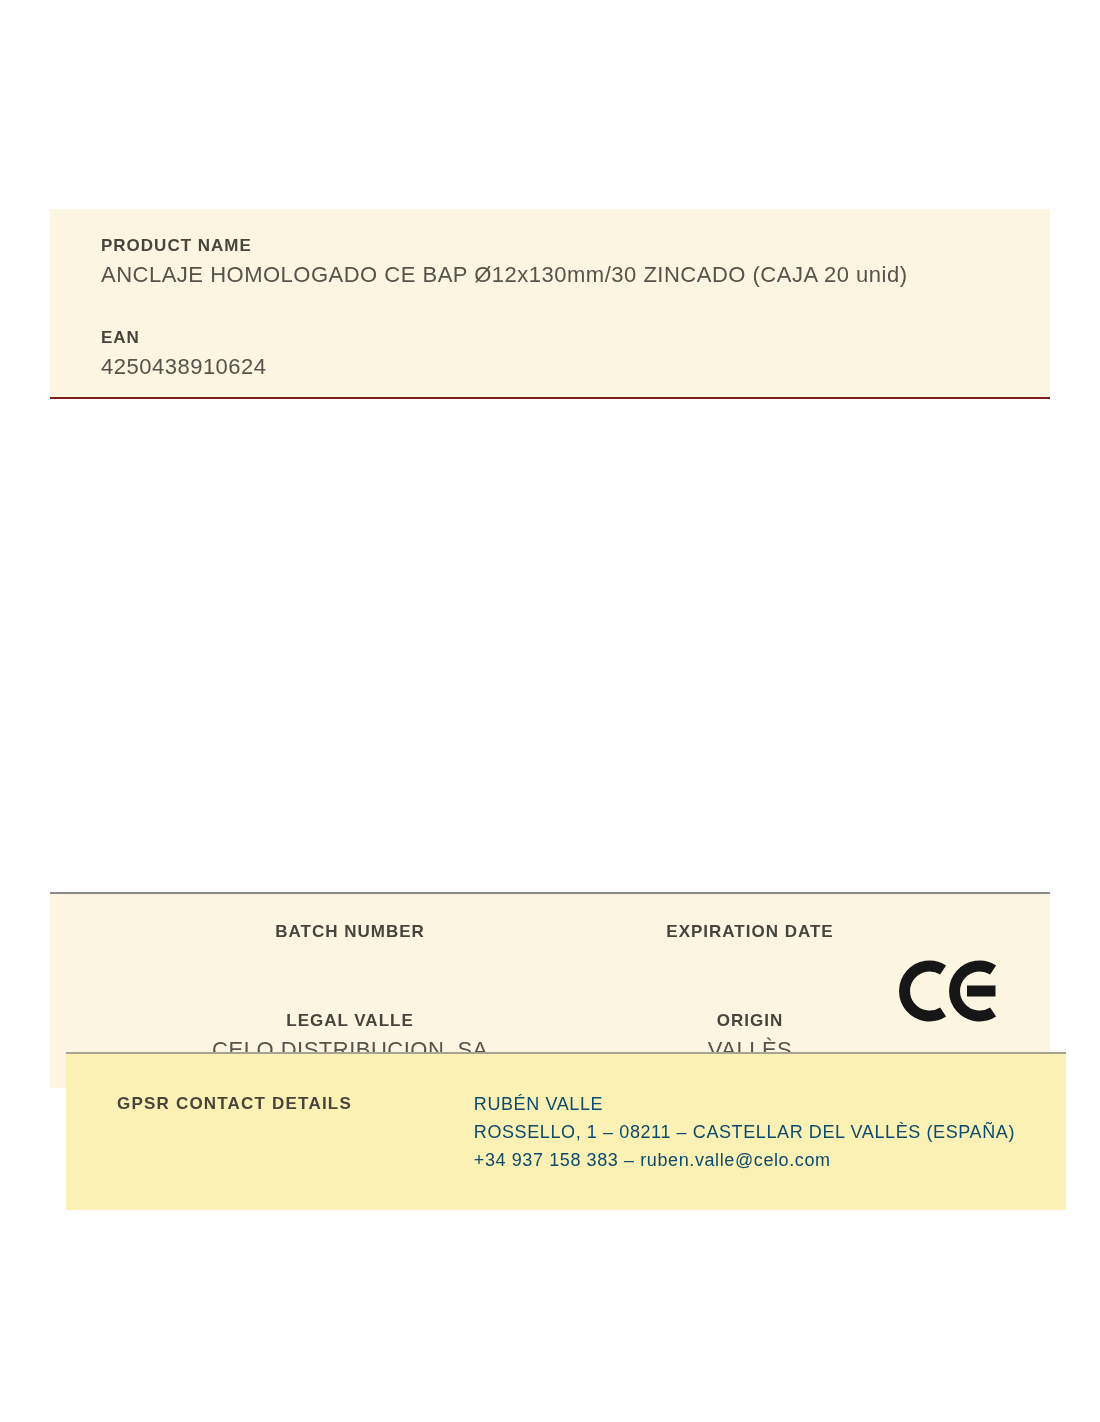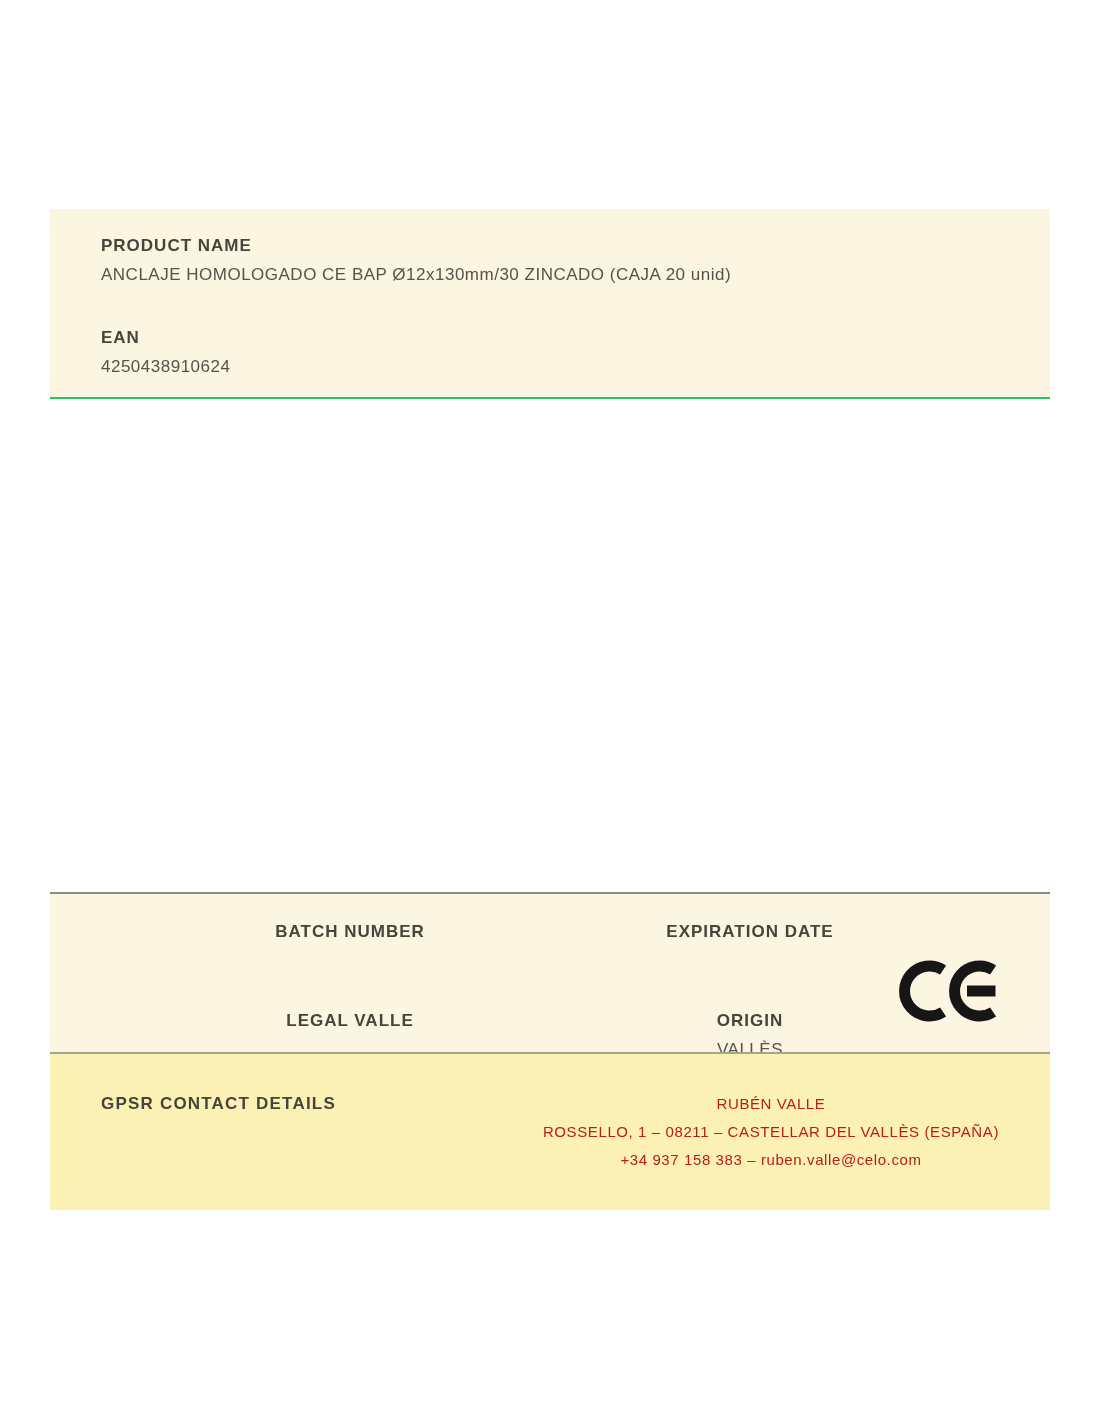--- a/index.html
+++ b/index.html
@@ -16,32 +16,32 @@
   }
 
   
   .product-section {
     position: absolute;
     left: 50px;
     top: 209px;
     width: 1000px;
     height: 190px;
     background: #FBF5E2;
-    border-bottom: 2px solid #22c55e;
+    border-bottom: 2px solid #7f1d1d;
     padding: 27px 50px 0 51px;
   }
   .field-label {
     font-size: 17px;
     font-weight: 700;
     letter-spacing: 1px;
     color: #47443C;
     line-height: 20px;
   }
   .field-value {
-    font-size: 17px;
+    font-size: 22px;
     letter-spacing: 0.5px;
     color: #56534B;
     line-height: 20px;
     margin-top: 9px;
     min-height: 20px;
   }
   .field + .field { margin-top: 43px; }
 
   
   .details-section {
@@ -67,43 +67,43 @@
     right: 53px;
     top: 66px;
     width: 98px;
     height: 62px;
   }
   .ce-wrap svg { display: block; }
 
   
   .gpsr-section {
     position: absolute;
-    left: 50px;
+    left: 66px;
     top: 1052px;
     width: 1000px;
     height: 158px;
     background: #FCF1B4;
     border-top: 2px solid #A9A391;
     padding: 40px 51px 0 51px;
     display: flex;
     justify-content: space-between;
     align-items: flex-start;
   }
   .gpsr-label {
     font-size: 17px;
     font-weight: 700;
     letter-spacing: 1.2px;
     color: #47443C;
     line-height: 20px;
   }
   .gpsr-contact {
-    text-align: center;
-    font-size: 15px;
+    text-align: left;
+    font-size: 18px;
     letter-spacing: 0.6px;
-    color: #b91c1c;
+    color: #0c4a6e;
     line-height: 28px;
     margin-top: -4px;
   }
 </style>
 </head>
 <body>
 
 <div class="page">
 
   <section class="product-section">
@@ -118,20 +118,21 @@
   </section>
 
   <section class="details-section">
     <div class="details-col">
       <div class="field">
         <div class="field-label">BATCH NUMBER</div>
         <div class="field-value"></div>
       </div>
       <div class="field">
         <div class="field-label">LEGAL VALLE</div>
+        <div class="field-value">CELO DISTRIBUCION, SA</div>
       </div>
     </div>
     <div class="details-col">
       <div class="field">
         <div class="field-label">EXPIRATION DATE</div>
         <div class="field-value"></div>
       </div>
       <div class="field">
         <div class="field-label">ORIGIN</div>
         <div class="field-value">VALLÈS</div>

